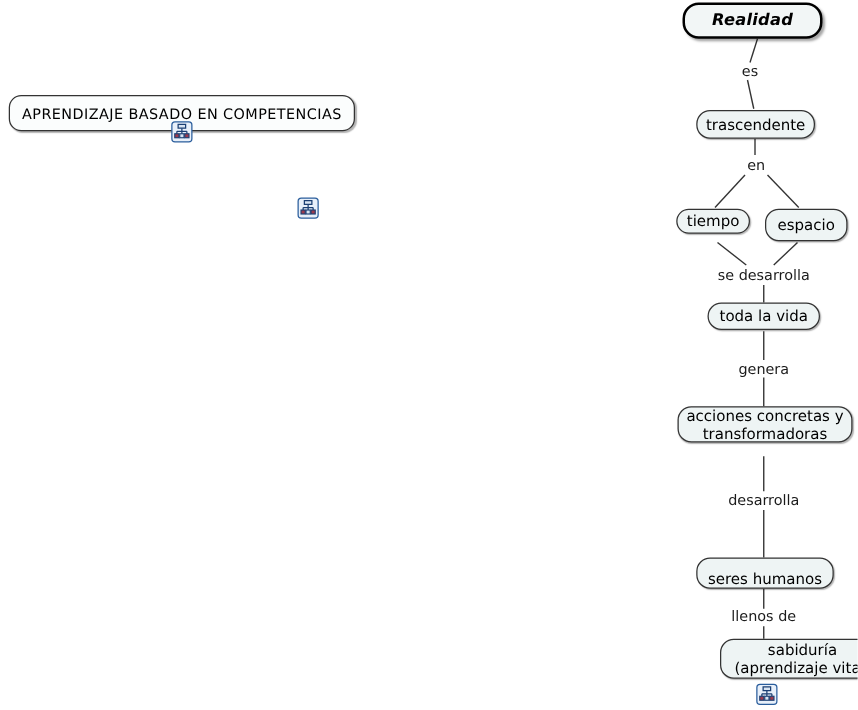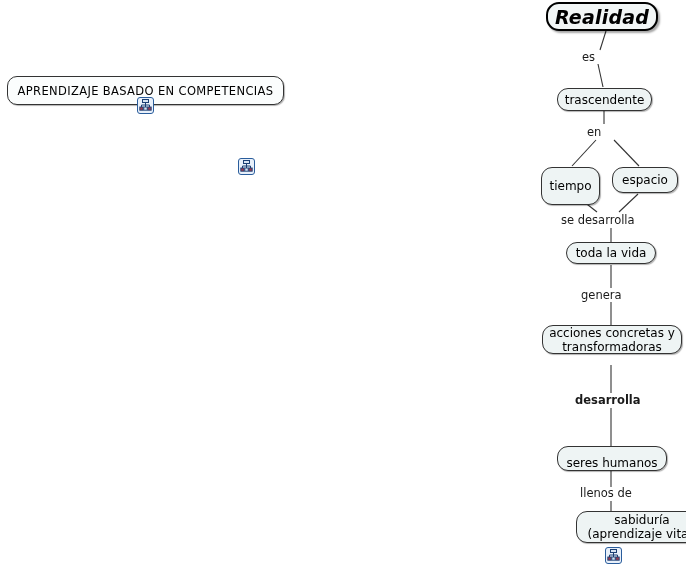--- a/index.html
+++ b/index.html
@@ -46,37 +46,38 @@
     justify-content: center;
     white-space: pre;
     box-shadow: 1px 1px 1px rgba(0,0,0,0.30);
   }
   .node.root {
     background: #f2f6f6;
     border: 2px solid #000000;
     border-radius: 13px;
     font-weight: bold;
     font-style: italic;
-    font-size: 19px;
+    font-size: 13px;
     letter-spacing: 0.2px;
     box-shadow: 2px 2px 2px rgba(0,0,0,0.35);
   }
   .node.plain {
     background: #fbfdfd;
     font-size: 11.5px;
     letter-spacing: 0.35px;
     border-radius: 10px;
   }
 
   
   .link-label {
     position: absolute;
     font-size: 11.5px;
     line-height: 13px;
     color: #1a1a1a;
+    text-align: center;
     white-space: nowrap;
     background: transparent;
   }
 
   
   .badge {
     position: absolute;
     width: 17px;
     height: 17px;
     box-sizing: border-box;
@@ -166,21 +167,21 @@
   </div>
 
   <div class="node" style="left:557px; top:88px; width:95px; height:23px;align-items:center;">
     <span>trascendente</span>
   </div>
 
   <div class="link-label" style="left:587px; top:126px; width:36px;">
     <span>en</span>
   </div>
 
-  <div class="node" style="left:541px; top:167px; width:59px; height:38px;">
+  <div class="node" style="left:541px; top:167px; width:59px; height:20px;">
     <span>tiempo</span>
   </div>
 
   <div class="node" style="left:612px; top:167px; width:66px; height:26px;">
     <span>espacio</span>
   </div>
 
   <div class="link-label" style="left:561px; top:214px; width:100px;">
     <span>se desarrolla</span>
   </div>
@@ -191,21 +192,21 @@
 
   <div class="link-label" style="left:581px; top:289px; width:60px;">
     <span>genera</span>
   </div>
 
   <div class="node" style="left:542px; top:325px; width:140px; height:29px;">
     <span>acciones concretas y
 transformadoras</span>
   </div>
 
-  <div class="link-label" style="left:575px; top:394px; width:72px;font-weight:bold;">
+  <div class="link-label" style="left:575px; top:394px; width:72px;">
     <span>desarrolla</span>
   </div>
 
   <div class="node" style="left:557px; top:446px; width:110px; height:25px;align-items:flex-end;">
     <span>seres humanos</span>
   </div>
 
   <div class="link-label" style="left:580px; top:487px; width:62px;">
     <span>llenos de</span>
   </div>

